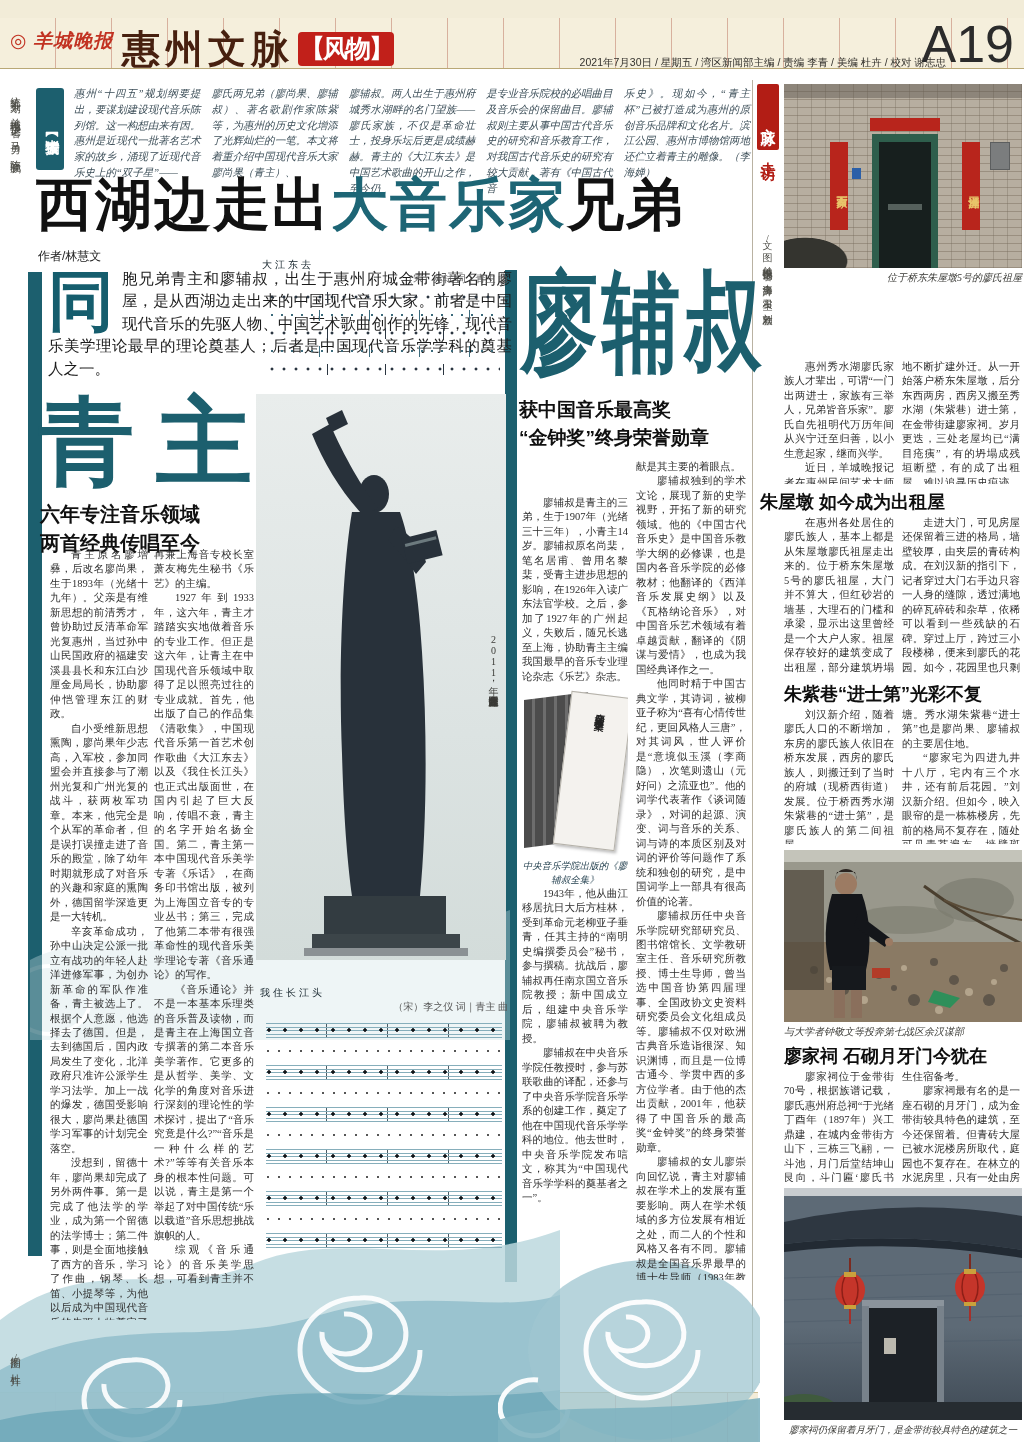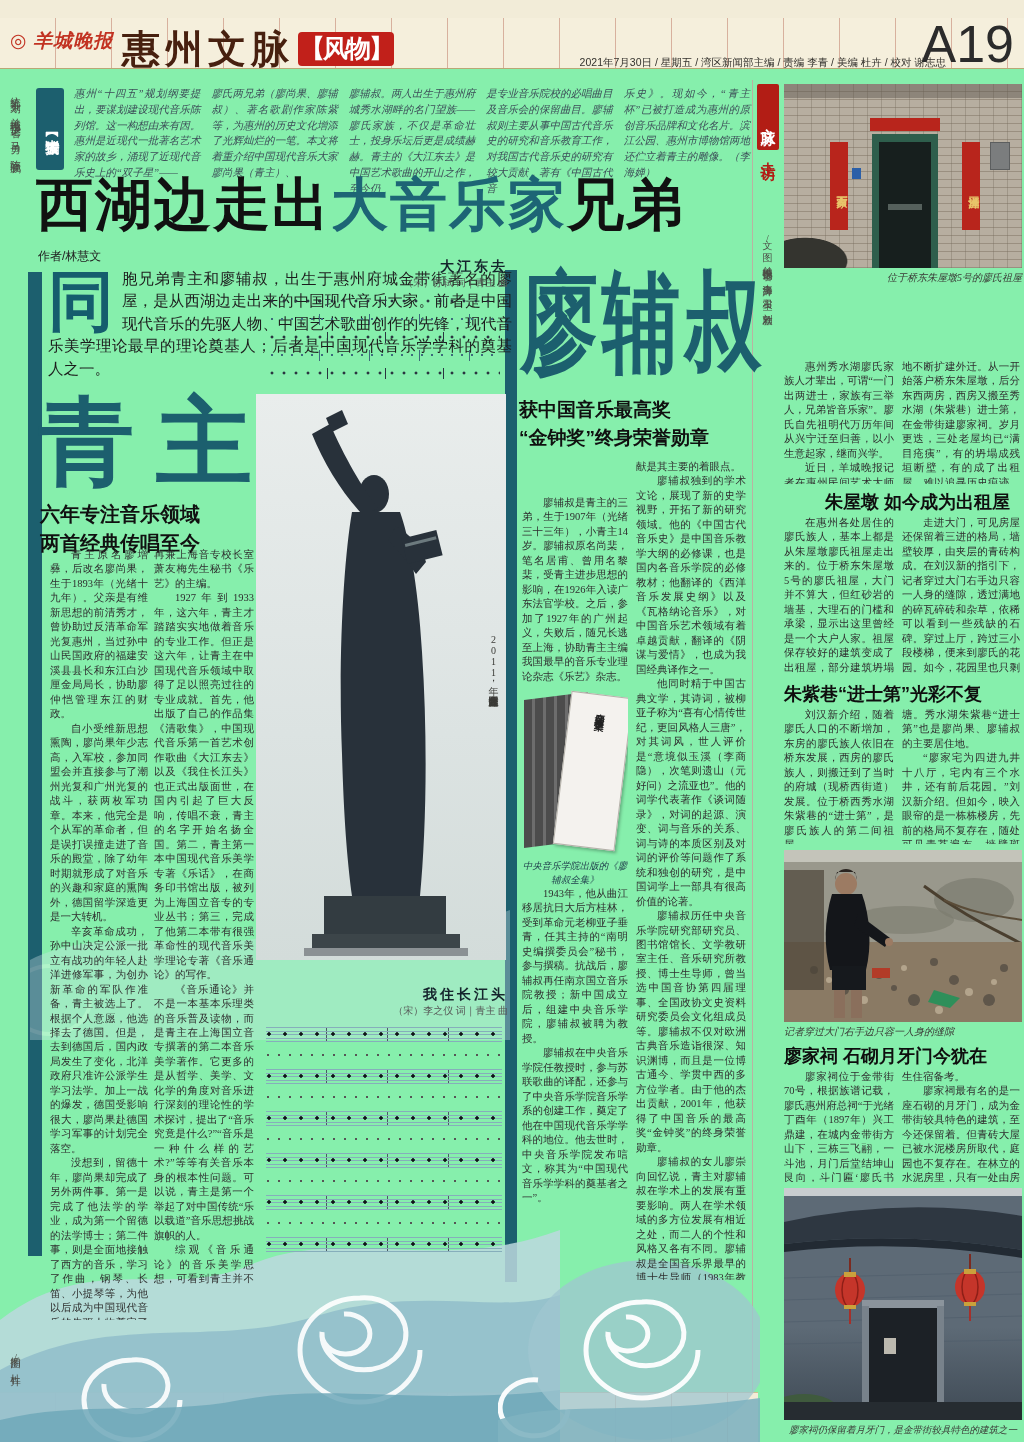--- a/index.html
+++ b/index.html
@@ -1,16 +1,16 @@
 <!DOCTYPE html>
 <html><head>
 <meta charset="utf-8">
 <style>
   html,body{margin:0;padding:0;background:#888;}
-  #page{position:relative;width:1024px;height:1442px;margin:0 auto;background:#86efac;
+  #page{position:relative;width:1024px;height:1442px;margin:0 auto;background:#ffffff;
         font-family:"Liberation Serif","DejaVu Serif",serif;overflow:hidden;color:#2c2c2c;}
   .abs{position:absolute;}
   .txt{z-index:2;}
   .art{z-index:1;pointer-events:none;}
   
   .topstrip{left:0;top:0;width:1024px;height:18px;background:#f2ecd8;border-bottom:1px solid #d8c9a0;}
   .band{left:0;top:18px;width:1024px;height:50px;background:#f5efdc;border-bottom:1px solid #b9a876;}
   .band::before{content:"";position:absolute;inset:0;
      background:repeating-linear-gradient(90deg,transparent 0 55px,rgba(160,60,40,.35) 55px 56px);}
   .logo{font-weight:bold;font-style:italic;color:#c23222;font-size:19px;letter-spacing:1px;}
@@ -51,21 +51,21 @@
   .sb-label{background:#b21d15;color:#fff;font-weight:bold;font-size:15px;letter-spacing:1px;
      border-radius:2px;text-align:center;padding:5px 2px;}
   .sb-label2{color:#b21d15;font-weight:bold;font-size:15px;letter-spacing:2px;}
   .sb-byline{font-size:10px;color:#4c4c46;letter-spacing:1px;}
   .sb-hl{font-family:"Liberation Sans",sans-serif;font-weight:900;font-size:29px;line-height:1.12;
      color:#101010;letter-spacing:1px;}
   .sb-sub{font-family:"Liberation Sans",sans-serif;font-weight:800;font-size:18px;color:#0e0e0e;}
   .cap{font-size:10px;color:#3a3a36;font-style:italic;}
   .hairline{background:#b9b2a2;}
   
-  .sheetttl{font-weight:bold;font-size:14px;text-align:right;color:#15242c;letter-spacing:3px;}
+  .sheetttl{font-weight:normal;font-size:10px;text-align:left;color:#15242c;letter-spacing:3px;}
   .sheetcredit{font-size:10px;color:#555;text-align:right;line-height:1.3;}
   .jrow{height:11px;margin:7px 8px;
     background-image:radial-gradient(circle at 2px 5px,#2a3540 1.3px,transparent 1.7px),
       repeating-linear-gradient(90deg,transparent 0 57px,#2a3540 57px 58px);
     background-size:12px 11px,auto;}
   .jrow.alt{background-image:radial-gradient(circle at 2px 5px,#3c6b7c 1.1px,transparent 1.5px),
       repeating-linear-gradient(90deg,transparent 0 49px,#3c6b7c 49px 50px);
     background-size:10px 11px,auto;}
   .srow{height:15px;margin:10px 6px;
     background-image:radial-gradient(circle at 3px 7px,#101418 1.5px,transparent 1.9px),
@@ -249,21 +249,21 @@
 
 
   <div class="abs col txt" style="left:784px;top:360px;width:110px;height:124px;">
     <p>惠州秀水湖廖氏家族人才辈出，可谓“一门出两进士，家族有三举人，兄弟皆音乐家”。廖氏自先祖明代万历年间从兴宁迁至归善，以小生意起家，继而兴学。</p>
     <p>近日，羊城晚报记者在惠州民间艺术大师刘汉新的带领下，走访了廖氏的三处老屋。500多年来，廖氏家族开枝散叶，居住</p>
   </div>
   <div class="abs col txt" style="left:902px;top:360px;width:118px;height:124px;">
     <p class="cont">地不断扩建外迁。从一开始落户桥东朱屋墩，后分东西两房，西房又搬至秀水湖（朱紫巷）进士第，在金带街建廖家祠。岁月更迭，三处老屋均已“满目疮痍”，有的坍塌成残垣断壁，有的成了出租屋，难以追寻历史痕迹。专家呼吁，廖氏家族是惠州近代名门望族，需设立相关的纪念标识。</p>
   </div>
 
-  <div class="abs sb-sub txt" style="left:825px;top:490px;">朱屋墩 如今成为出租屋</div>
+  <div class="abs sb-sub txt" style="left:760px;top:490px;">朱屋墩 如今成为出租屋</div>
   <div class="abs col txt" style="left:784px;top:516px;width:110px;height:158px;">
     <p>在惠州各处居住的廖氏族人，基本上都是从朱屋墩廖氏祖屋走出来的。位于桥东朱屋墩5号的廖氏祖屋，大门并不算大，但红砂岩的墙基，大理石的门槛和承梁，显示出这里曾经是一个大户人家。祖屋保存较好的建筑变成了出租屋，部分建筑坍塌严重，仅存的建筑依稀保留明清的特色。门前有一副对联：万石家声，三洲世德，横批是：祖族祺祥，这是廖氏人家的门联堂号。</p>
   </div>
   <div class="abs col txt" style="left:902px;top:516px;width:118px;height:158px;">
     <p>走进大门，可见房屋还保留着三进的格局，墙壁较厚，由夹层的青砖构成。在刘汉新的指引下，记者穿过大门右手边只容一人身的缝隙，透过满地的碎瓦碎砖和杂草，依稀可以看到一些残缺的石碑。穿过上厅，跨过三小段楼梯，便来到廖氏的花园。如今，花园里也只剩下一棵百年大树和满地废墟。刘汉新介绍，以前祖屋还留有露出地面1米多高的旗杆石，旗杆石上方有一个圆洞，现不知踪迹。</p>
   </div>
 
   <div class="abs sb-sub txt" style="left:784px;top:682px;">朱紫巷“进士第”光彩不复</div>
   <div class="abs col txt" style="left:784px;top:708px;width:110px;height:136px;">
     <p>刘汉新介绍，随着廖氏人口的不断增加，东房的廖氏族人依旧在桥东发展，西房的廖氏族人，则搬迁到了当时的府城（现桥西街道）发展。位于桥西秀水湖朱紫巷的“进士第”，是廖氏族人的第二间祖屋。</p>
@@ -308,21 +308,21 @@
       <circle cx="62" cy="34" r="11" fill="#9c7b63"></circle>
       <path d="M51 30 a11 11 0 0 1 22 0 l-2 -8 -18 0 z" fill="#2a2420"></path>
       <path d="M48 44 C40 70 40 98 46 120 L82 120 C88 96 86 66 78 44 Z" fill="#14161a"></path>
       <path d="M74 64 L106 88 L101 97 L70 76 Z" fill="#14161a"></path>
       <circle cx="105" cy="92" r="4" fill="#9c7b63"></circle>
       <rect x="48" y="116" width="34" height="24" fill="#16191d"></rect>
       <rect x="50" y="140" width="11" height="28" fill="#8a6f5c"></rect>
       <rect x="67" y="140" width="11" height="28" fill="#8a6f5c"></rect>
     </svg>
   </div>
-  <div class="abs cap txt" style="left:784px;top:1025px;width:238px;">记者穿过大门右手边只容一人身的缝隙</div>
+  <div class="abs cap txt" style="left:784px;top:1025px;width:238px;">与大学者钟敬文等投奔第七战区余汉谋部</div>
 
   <div class="abs sb-sub txt" style="left:784px;top:1044px;">廖家祠 石砌月牙门今犹在</div>
   <div class="abs col txt" style="left:784px;top:1070px;width:110px;height:112px;">
     <p>廖家祠位于金带街70号，根据族谱记载，廖氏惠州府总祠“于光绪丁酉年（1897年）兴工鼎建，在城内金带街方山下，三栋三飞翮，一斗池，月门后堂结坤山艮向，斗门匾‘廖氏书室’，魏郁书，石门石匾。”据悉，当时廖家祠主要供参加考试的书</p>
   </div>
   <div class="abs col txt" style="left:902px;top:1070px;width:118px;height:112px;">
     <p class="cont">生住宿备考。</p>
     <p>廖家祠最有名的是一座石砌的月牙门，成为金带街较具特色的建筑，至今还保留着。但青砖大屋已被水泥楼房所取代，庭园也不复存在。在林立的水泥房里，只有一处由房产管理局管理的公房，其余均为单位房。</p>
   </div>
 

